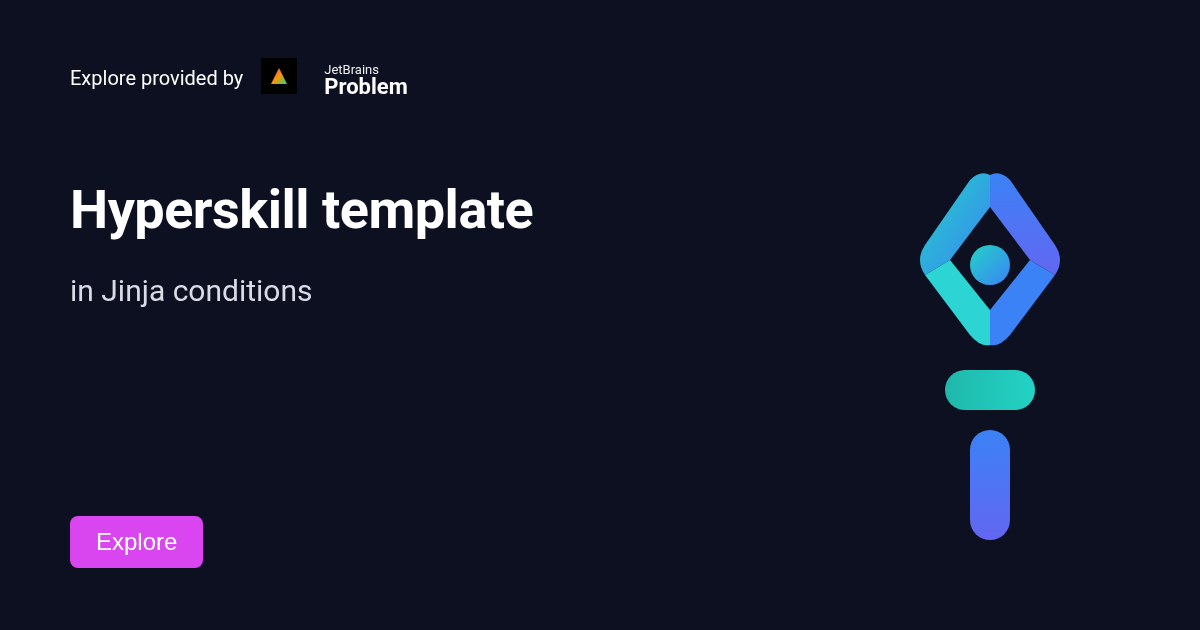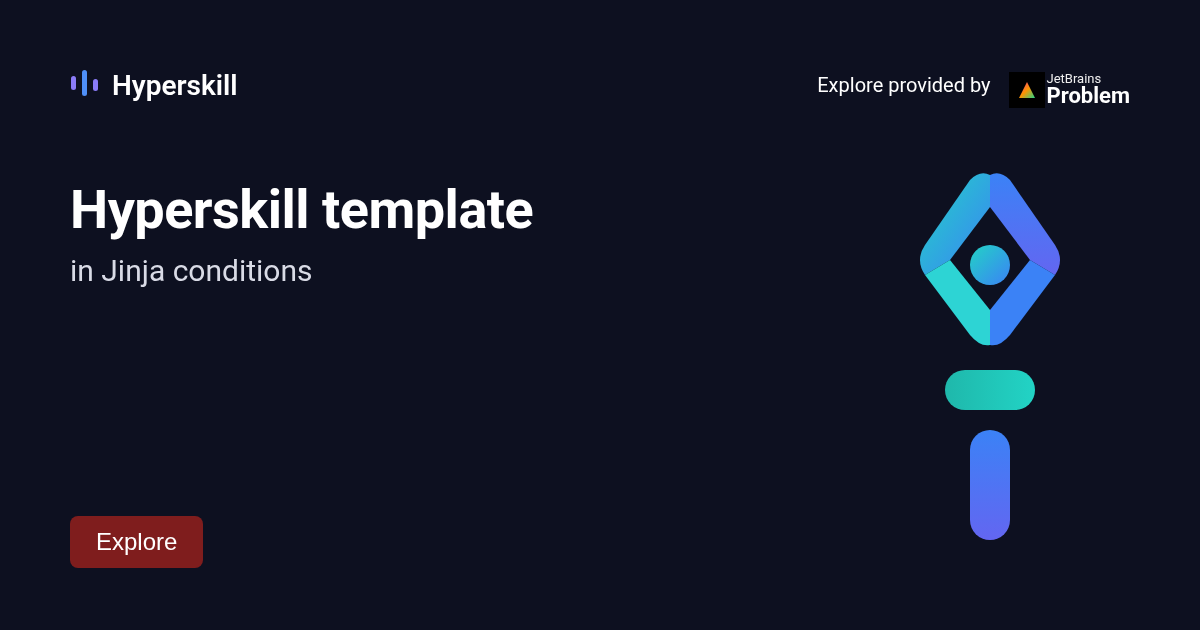--- a/index.html
+++ b/index.html
@@ -34,23 +34,22 @@
     align-items: center;
     gap: 18px;
   }
   .provider-label {
     font-size: 20px;
     color: #fff;
     font-weight: 400;
   }
   .academy {
     display: flex;
-    align-items: flex-start;
-    gap: 2px;
-    margin-top: 14px;
+    align-items: flex-end;
+    gap: 27px;
   }
   .academy-text {
     display: flex;
     flex-direction: column;
     line-height: 1;
   }
   .academy-top {
     font-size: 13px;
     font-weight: 400;
     color: #eee;
@@ -65,60 +64,50 @@
     left: 70px;
     top: 178px;
   }
   .title {
     font-size: 54px;
     font-weight: 700;
     color: #fff;
     letter-spacing: -0.5px;
   }
   .subtitle {
-    margin-top: 12px;
+    margin-top: 32px;
     font-size: 30px;
     font-weight: 400;
     color: #d9dbe6;
   }
   .explore-btn {
     position: absolute;
     left: 70px;
     bottom: 62px;
-    background: #7f1d1d;
+    background: #d946ef;
     color: #fff;
     font-size: 24px;
     font-weight: 500;
     padding: 12px 26px;
     border: none;
     border-radius: 8px;
     cursor: pointer;
   }
   .illustration {
     position: absolute;
     right: 110px;
     top: 165px;
     width: 200px;
     height: 400px;
   }
 </style>
 </head>
 <body>
 
 <div class="header">
-  <div class="brand">
-    <span>
-      <svg width="30" height="30" viewBox="0 0 30 30">
-        <rect x="1" y="8" width="5" height="14" rx="2.5" fill="#8b7cf8"></rect>
-        <rect x="12" y="2" width="5" height="26" rx="2.5" fill="#4f8ff7"></rect>
-        <rect x="23" y="11" width="5" height="12" rx="2.5" fill="#8b7cf8"></rect>
-      </svg>
-    </span>
-    <span class="brand-name">Hyperskill</span>
-  </div>
   <div class="provider">
     <span class="provider-label">Explore provided by</span>
     <div class="academy">
       <span>
         <svg width="36" height="36" viewBox="0 0 36 36">
           <rect x="0" y="0" width="36" height="36" fill="#000"></rect>
           <polygon points="6,28 18,6 30,28" fill="none"></polygon>
           <polygon points="10,26 18,10 26,26" fill="url(#jg)"></polygon>
           <defs>
             <linearGradient id="jg" x1="0" y1="0" x2="1" y2="1">

